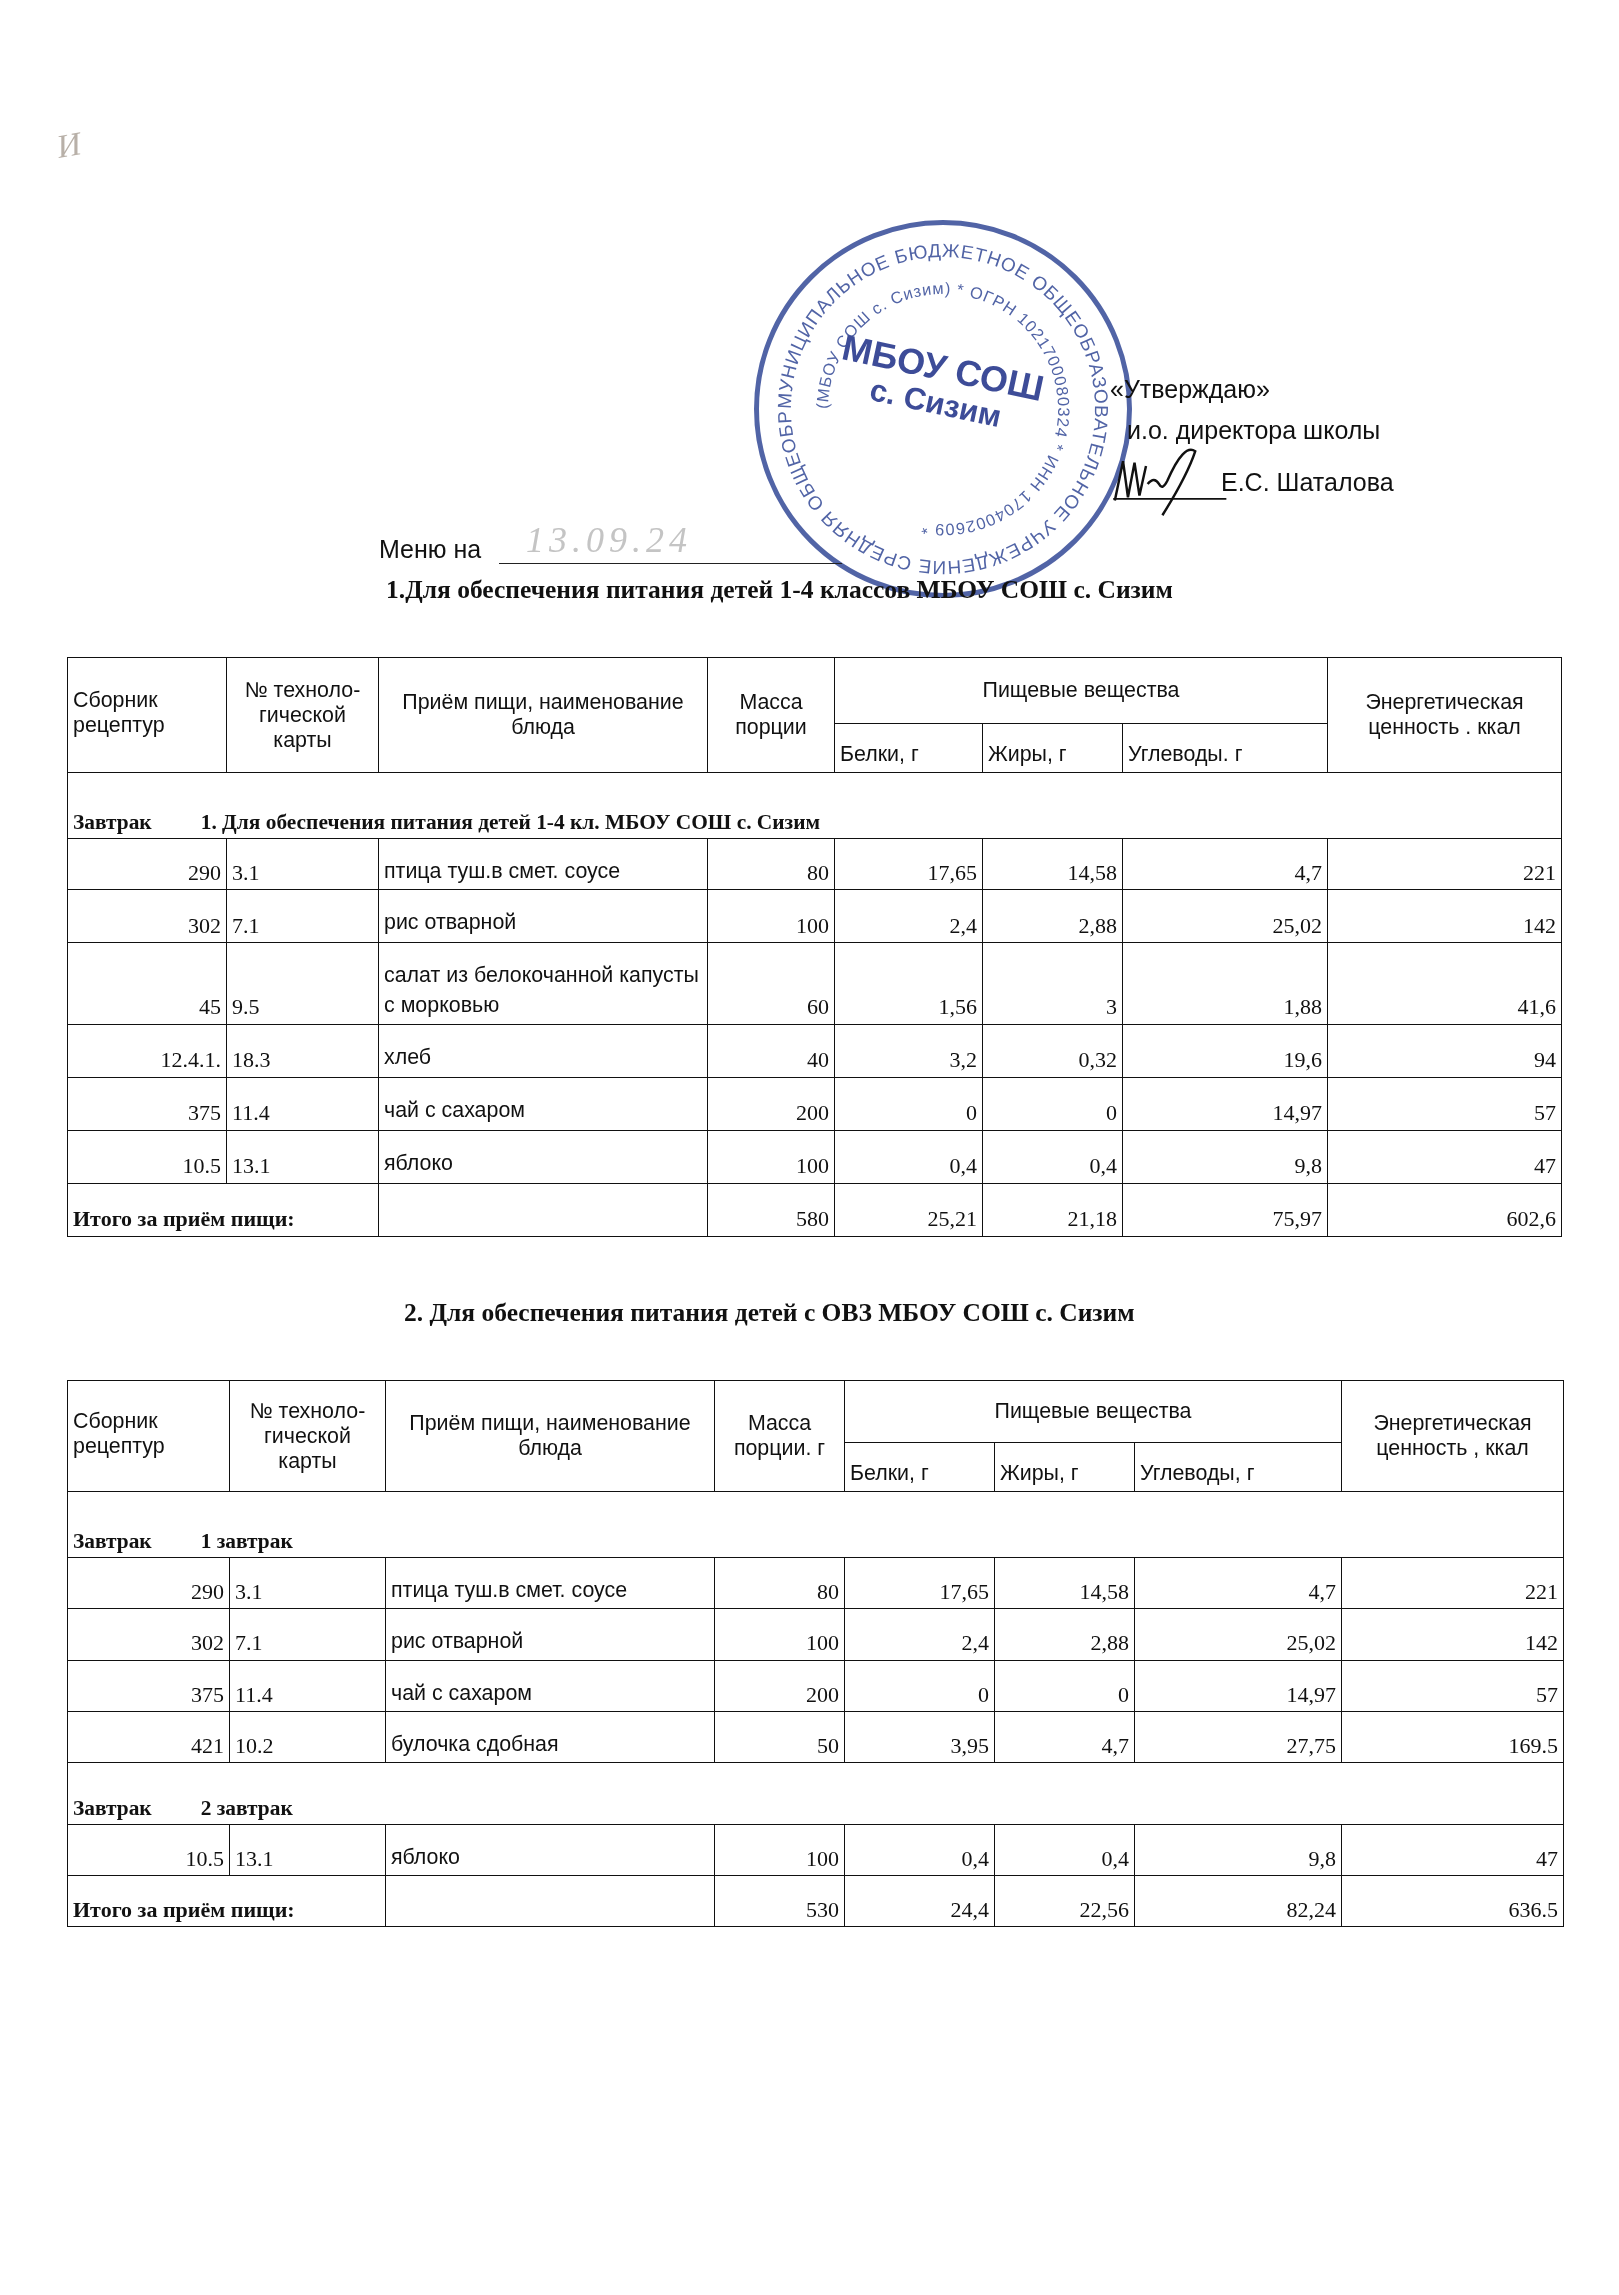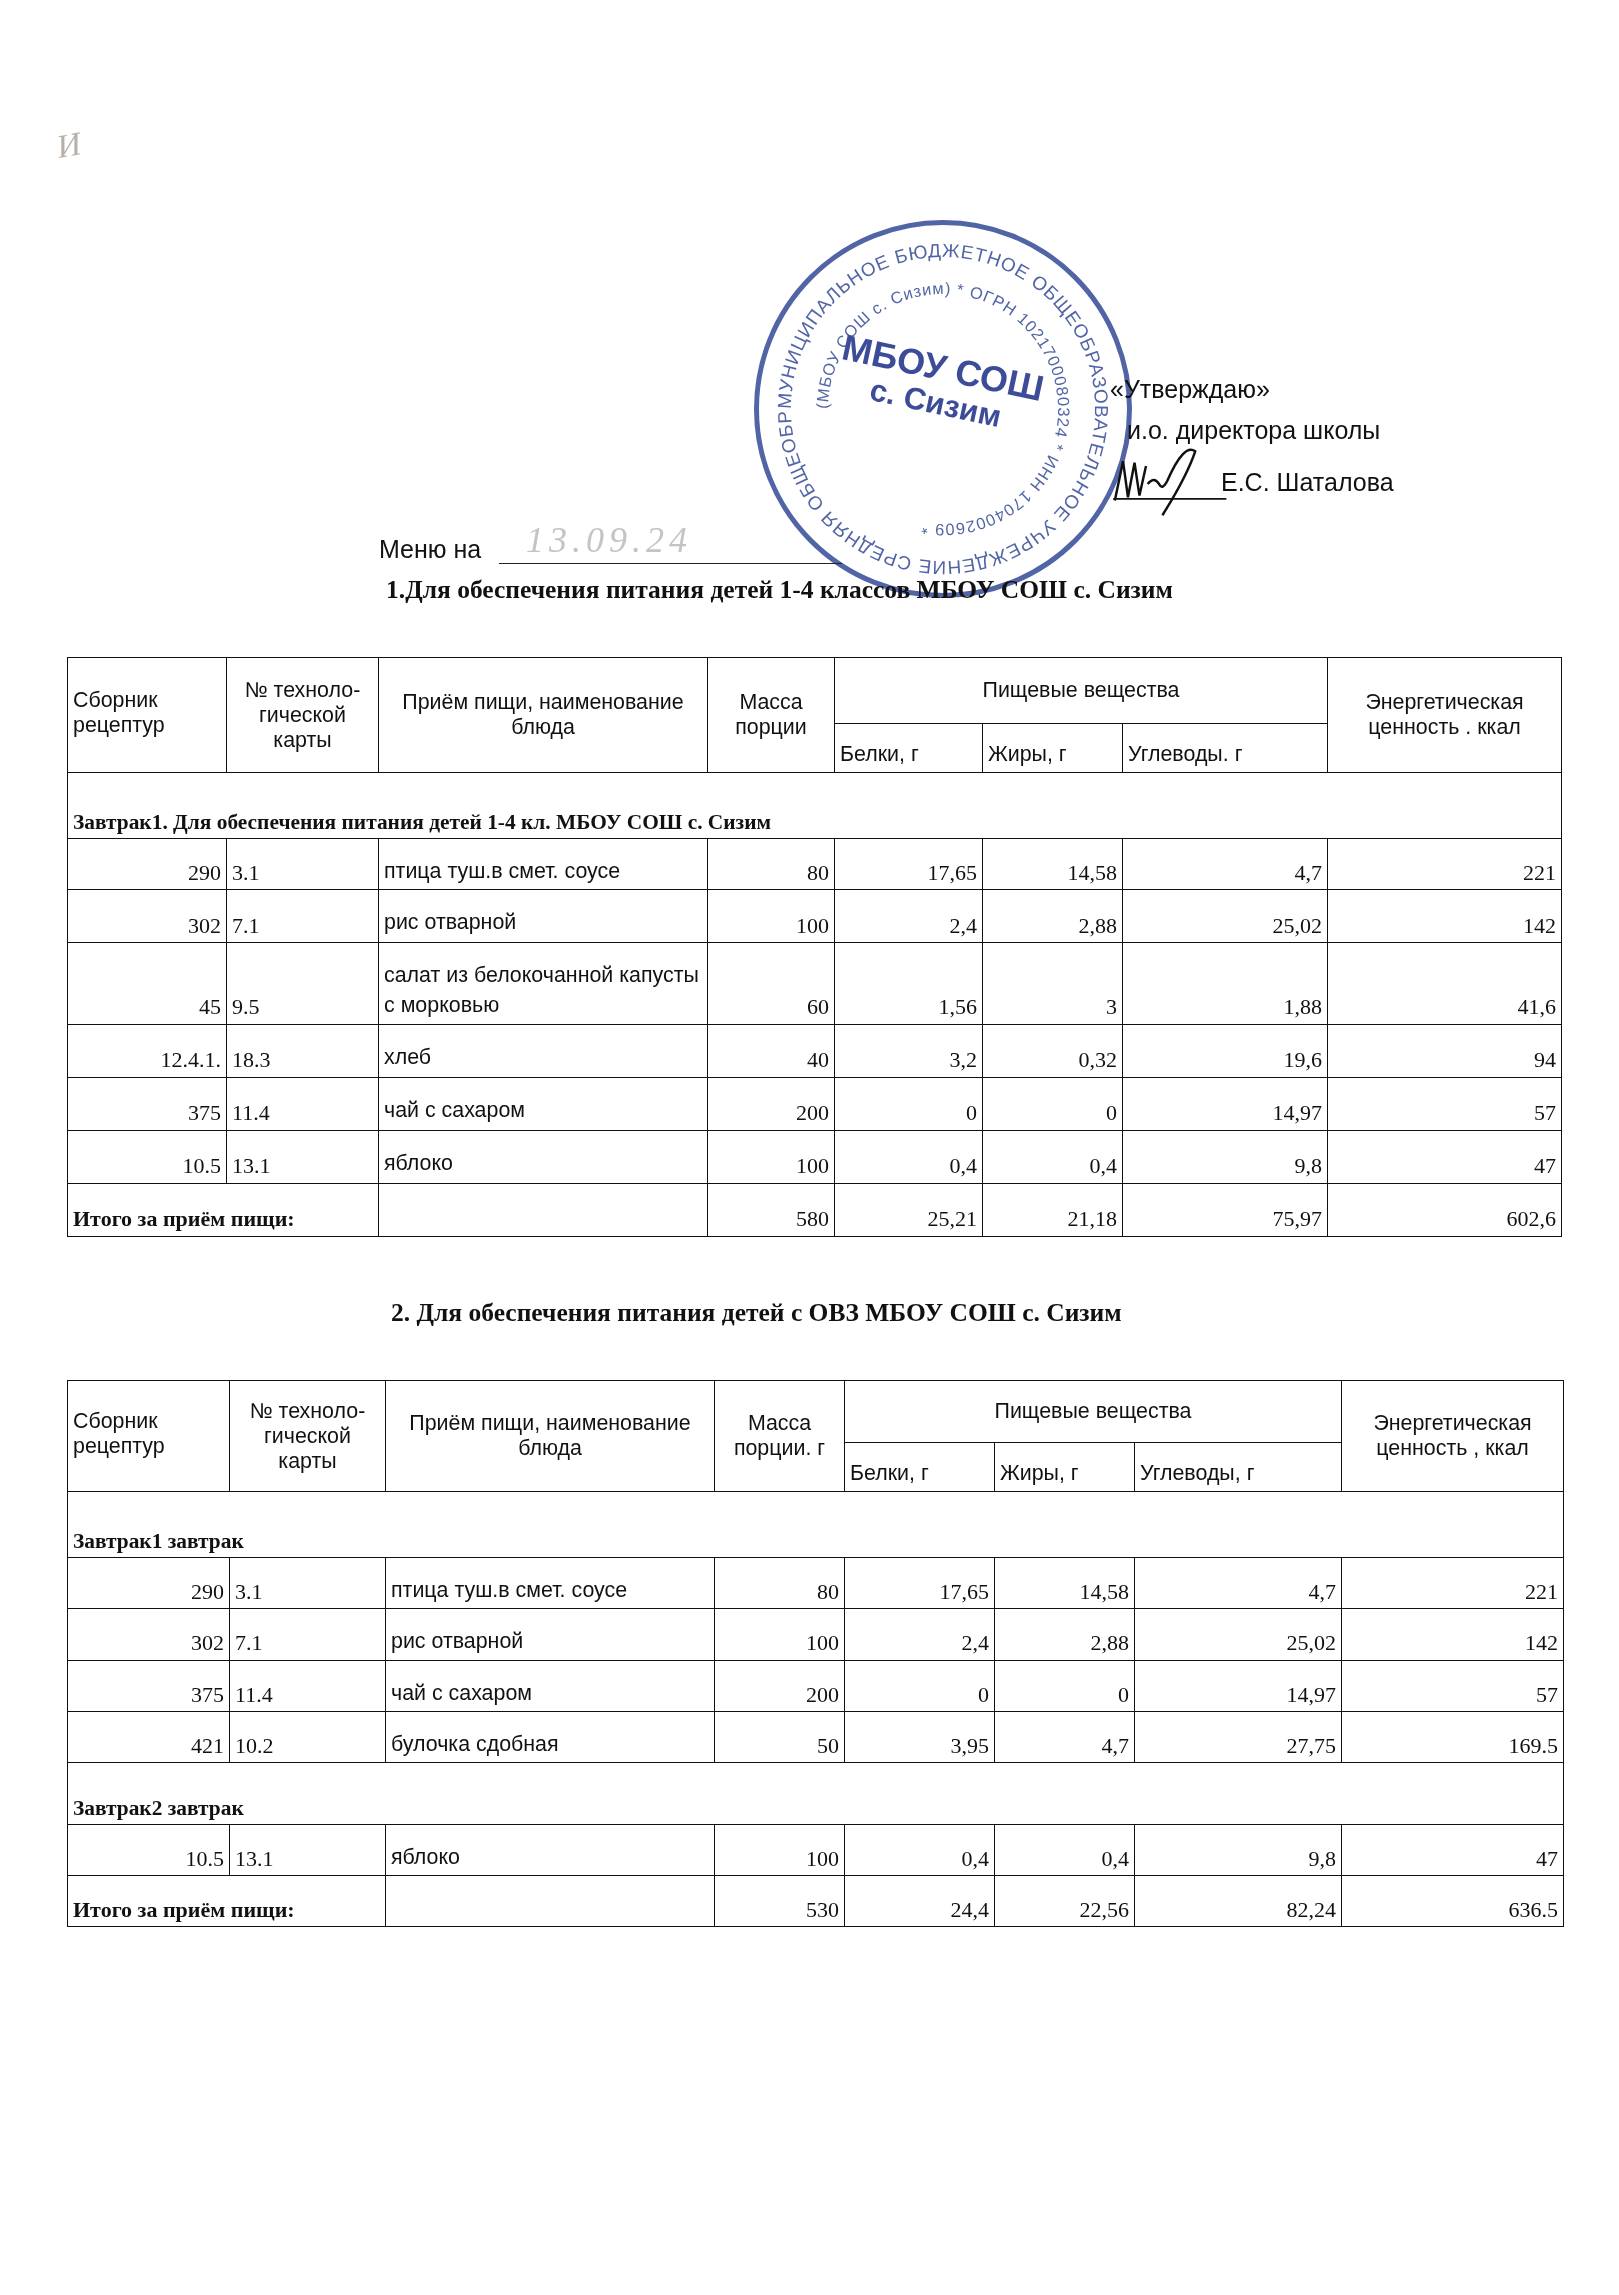--- a/index.html
+++ b/index.html
@@ -21,33 +21,33 @@
   .approve-1 { left: 1110px; top: 375px; }
   .approve-2 { left: 1127px; top: 416px; }
   .approve-3 { left: 1221px; top: 468px; }
   .signature { left: 1105px; top: 443px; }
   .menu-label { left: 379px; top: 535px; font-family: "Liberation Sans", sans-serif; font-size: 25px; }
   .menu-date-line { left: 499px; top: 563px; width: 343px; border-bottom: 1.6px solid #222; }
   .menu-date { left: 526px; top: 519px; font-family: "Liberation Serif", serif; font-style: italic; font-size: 36px;
                color: #c4c4c4; letter-spacing: 5px; }
   .section-title { font-weight: bold; font-size: 25.5px; white-space: nowrap; }
   .section-title-1 { left: 386px; top: 575px; }
-  .section-title-2 { left: 391px; top: 1298px; }
+  .section-title-2 { left: 404px; top: 1298px; }
 
   table.menu { position: absolute; border-collapse: collapse; table-layout: fixed;
                font-family: "Liberation Sans", sans-serif; font-size: 21.4px; border-radius: 31px; }
   table.menu td { border: 1.6px solid #111; padding: 0 5px 3.3px 5px; vertical-align: bottom; overflow: hidden; }
   table.menu td.h { text-align: center; vertical-align: middle; font-size: 21.4px; line-height: 25px; padding: 0 3.3px; }
   table.menu td.hl { text-align: left; vertical-align: middle; font-size: 21.4px; line-height: 25px; }
   table.menu td.sub { text-align: left; vertical-align: bottom; padding-bottom: 5px; }
   table.menu td.num { text-align: right; font-family: "Liberation Serif", serif; font-size: 22px; }
   table.menu td.left { text-align: left; font-family: "Liberation Serif", serif; font-size: 22px; margin-left: 12px; }
   table.menu td.dish { text-align: left; vertical-align: top; padding-top: 17px; line-height: 30px; }
   table.menu td.group { font-family: "Liberation Serif", serif; font-weight: bold; font-size: 21.4px; padding-bottom: 3.3px; }
-  table.menu td.group span.g2 { display: inline-block; }
+  table.menu td.group span.g2 { display: inline-block; margin-left: 49px; }
   table.menu td.total-label { font-family: "Liberation Serif", serif; font-weight: bold; font-size: 22px; text-align: left; }
   .t1 { left: 67px; top: 657px; width: 1493px; }
   .t2 { left: 67px; top: 1380px; width: 1495px; }
 </style>
 </head>
 <body>
 
 <div class="abs corner-mark">И</div>
 
 <div class="abs stamp">

